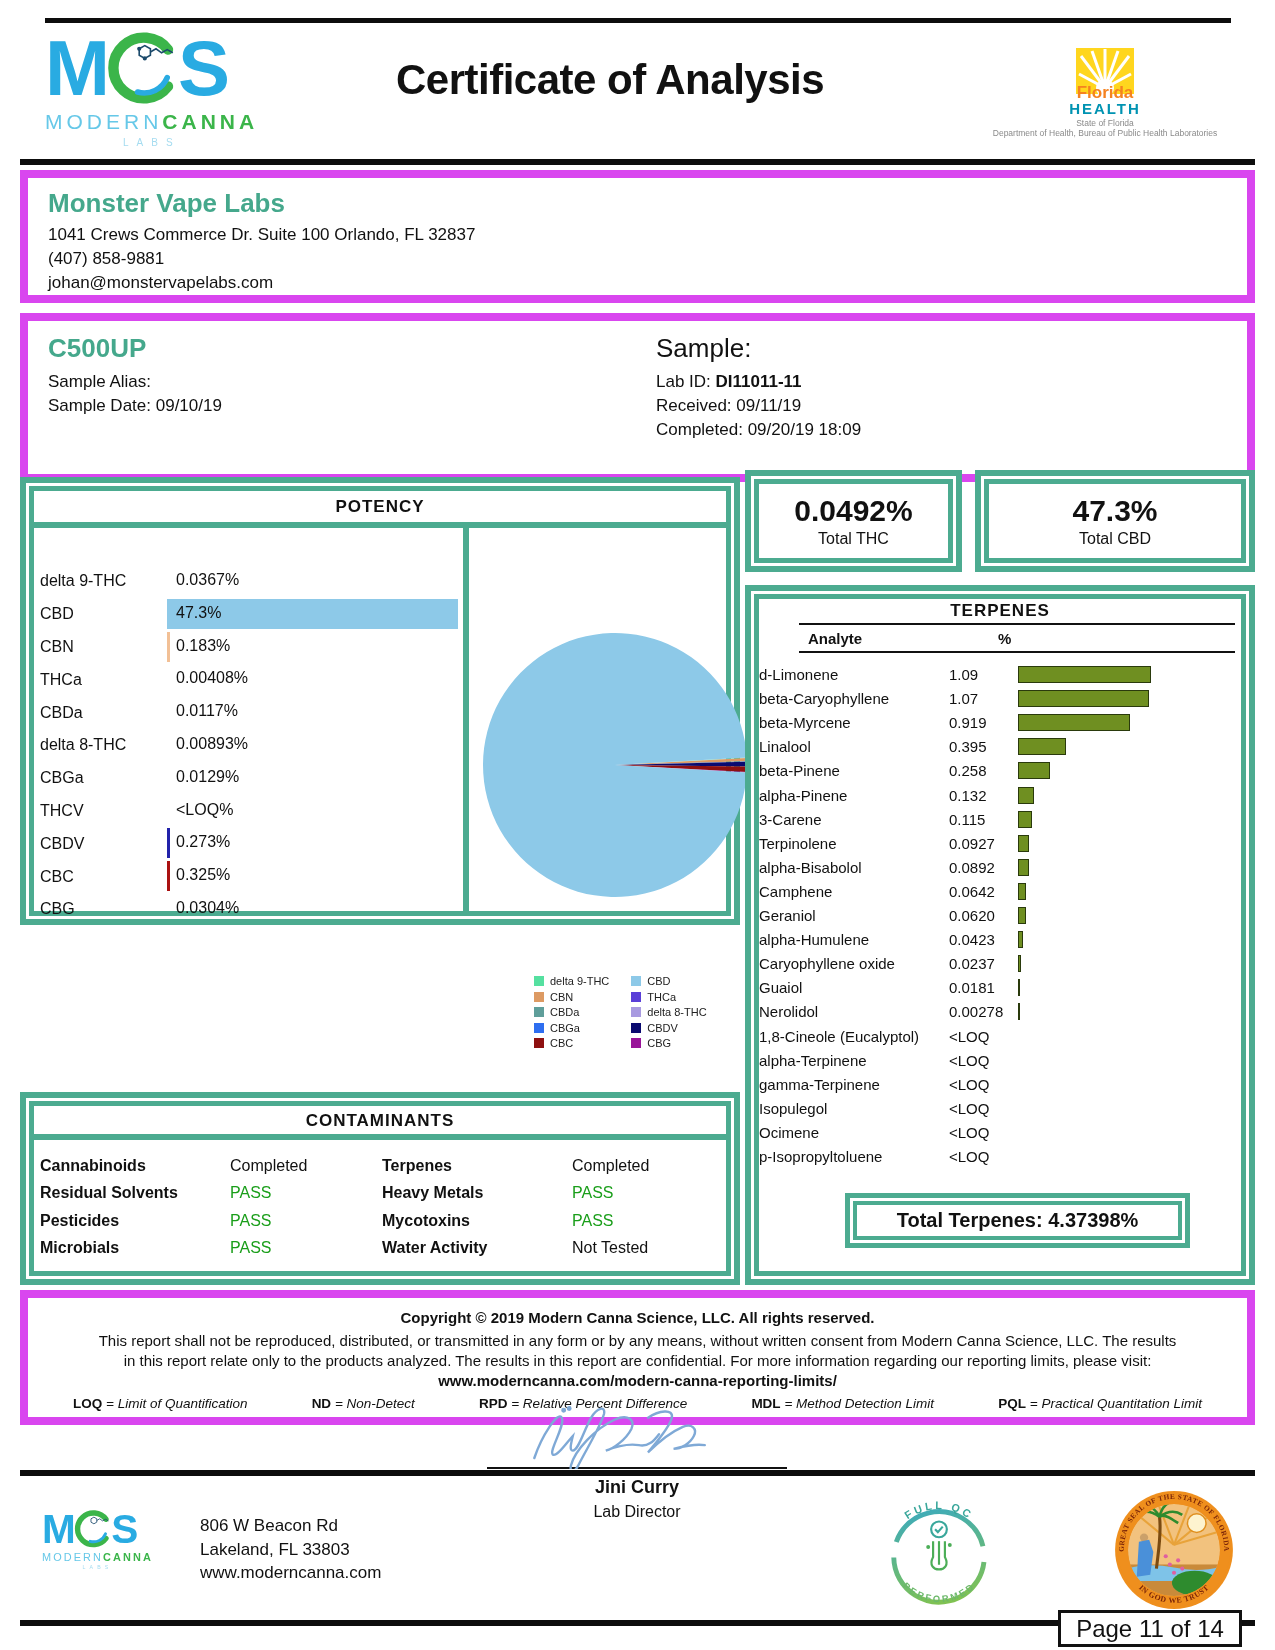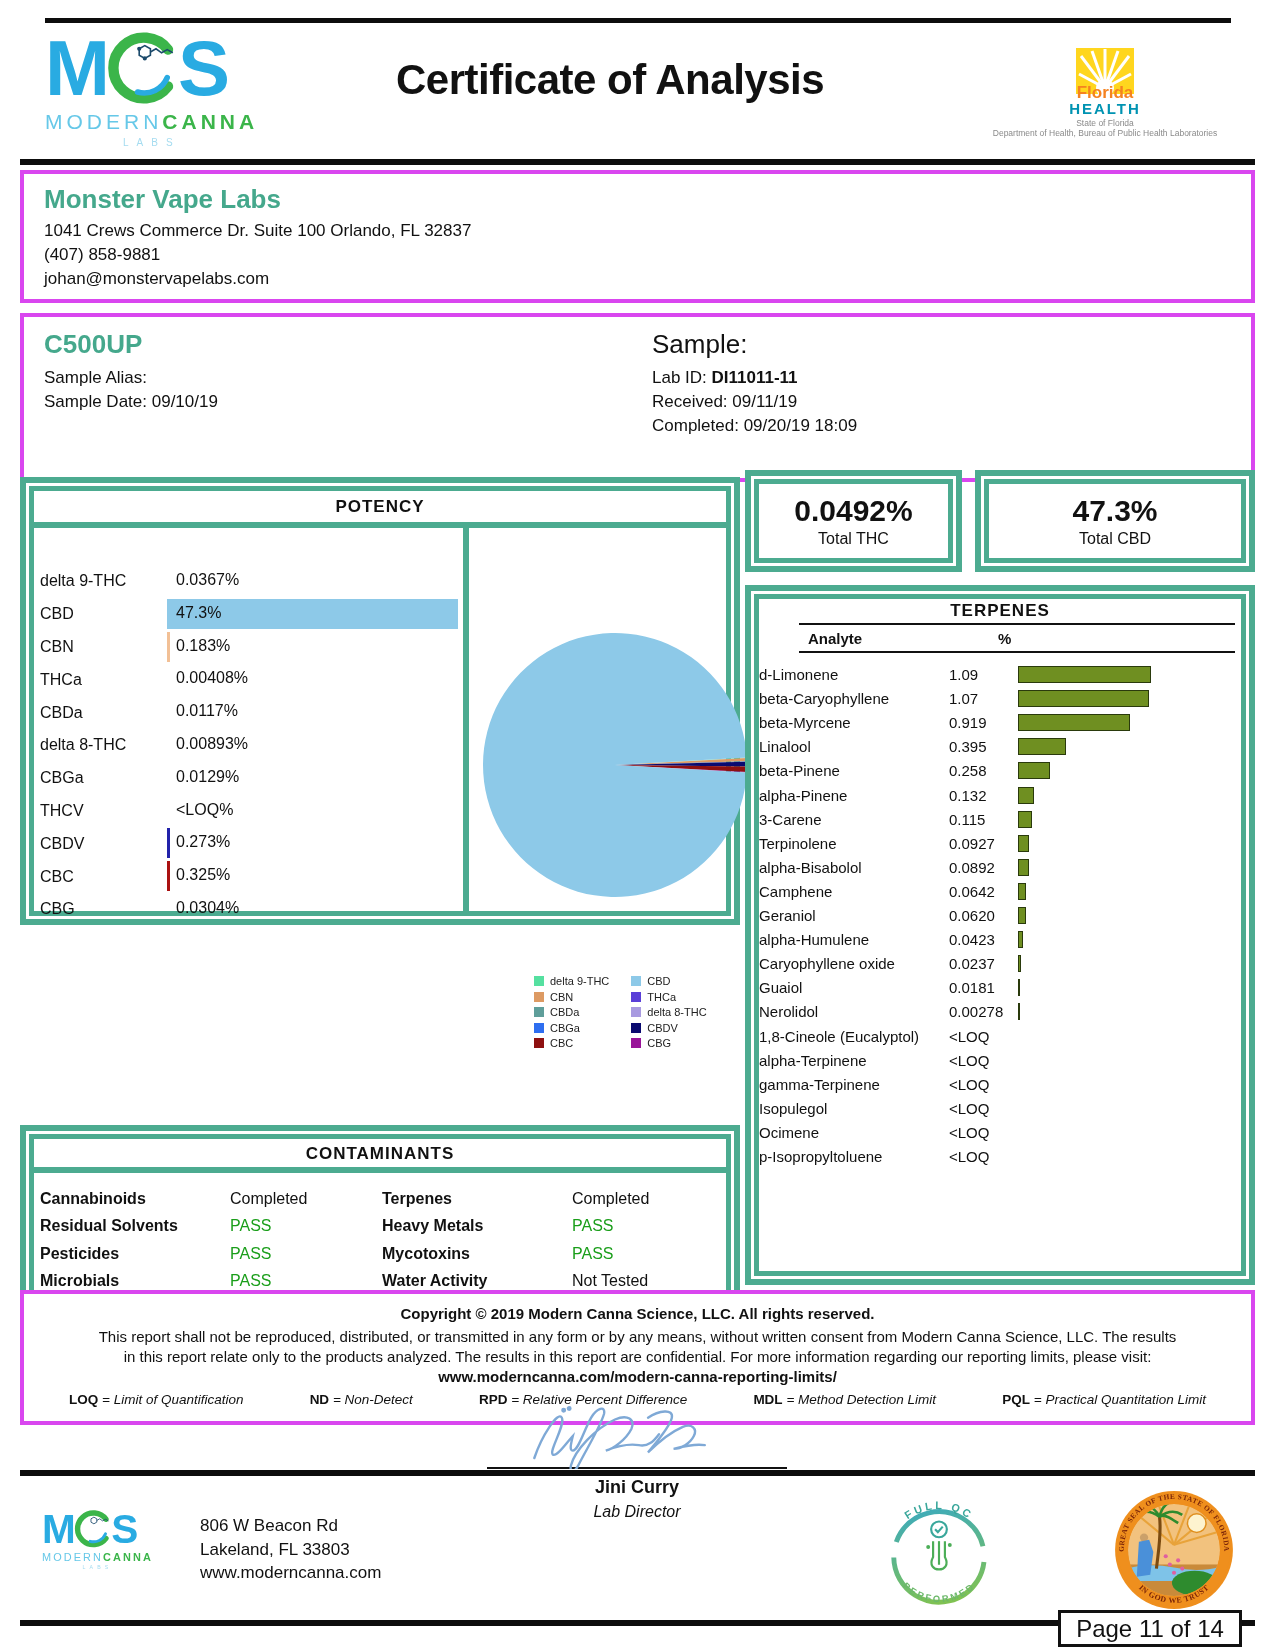--- a/index.html
+++ b/index.html
@@ -24,21 +24,21 @@
   .mcs-labs { font-size:10px; letter-spacing:8px; color:#a5dcf0; margin:3px 0 0 78px; }
   #mcs-footer { left:42px; top:1508px; transform:scale(0.52); transform-origin:top left; }
 
   .fl-logo { left:965px; top:48px; width:280px; text-align:center; }
   .fl-name { color:#f58220; font-weight:bold; font-size:17px; margin-top:-13px; line-height:16px; }
   .fl-health { color:#0093b2; font-weight:bold; font-size:15px; letter-spacing:2px; line-height:15px; }
   .fl-state { color:#8a8a8a; font-size:8.5px; margin-top:2px; }
   .fl-dept { color:#8a8a8a; font-size:8.5px; }
 
   
-  .sbox { position:absolute; border:4px solid #d946ef; background:#fff; }
+  .sbox { position:absolute; border:8px solid #d946ef; background:#fff; }
   .dbox { position:absolute; border:6px solid #4cab90; background:#fff; }
   .dbox-inner { position:absolute; inset:3px; border:5px solid #4cab90; }
 
   #client-box { left:20px; top:170px; width:1235px; height:133px; padding:10px 20px; }
   .client-name { color:#45a88c; font-size:26px; font-weight:bold; margin-bottom:4px; }
   .info-line { font-size:17px; line-height:24px; }
 
   #sample-box { left:20px; top:313px; width:1235px; height:169px; padding:12px 20px; }
   .sample-product { color:#45a88c; font-size:26px; font-weight:bold; margin-bottom:6px; }
   .sample-col-right { position:absolute; left:628px; top:12px; }
@@ -78,21 +78,21 @@
   .t-head .th-analyte { width:190px; }
   #terp-rows { margin-top:6px; }
   .t-row { display:flex; align-items:flex-end; height:24.1px; }
   .t-name { width:190px; font-size:15px; }
   .t-val { width:69px; font-size:15px; }
   .t-bar { height:17px; background:#6f8f21; border:1px solid #2a3a0c; }
   #terp-total-box { left:86px; top:594px; width:345px; height:55px; border-width:5px; }
   #terp-total-box .dbox-inner { border-width:4px; display:flex; align-items:center; justify-content:center; font-size:20px; font-weight:bold; }
 
   
-  #cont-box { left:20px; top:1092px; width:720px; height:193px;margin-top:33px; }
+  #cont-box { left:20px; top:1092px; width:720px; height:193px; }
   .cont-title { text-align:center; font-weight:bold; font-size:17px; letter-spacing:1px; margin-top:5px; height:20px; }
   .cont-rule { height:6px; background:#4cab90; margin-top:3px; }
   #cont-grid { display:grid; grid-template-columns:190px 152px 190px 1fr; grid-auto-rows:27.5px; align-items:center; margin:12px 0 0 6px; }
   .c-label { font-weight:bold; font-size:16px; }
   .c-status { font-size:16px; }
   .c-status.pass { color:#1a9e1a; }
 
   
   #copy-box { left:20px; top:1290px; width:1235px; height:135px; padding-top:11px; text-align:center; }
   .copy-line1 { font-weight:bold; font-size:15px; }
@@ -101,21 +101,21 @@
   .ab-abbr { font-weight:bold; }
   .ab-def { font-style:italic; }
 
   
   #rule-foot1 { left:20px; top:1470px; width:1235px; height:6px; }
   #rule-foot2 { left:20px; top:1620px; width:1235px; height:6px; z-index:1; }
   .footer-address { left:200px; top:1514px; font-size:17px; line-height:23.5px; }
   .sig-block { left:487px; top:1403px; width:300px; text-align:center; }
   .sig-line { height:2px; background:#111; margin-top:-6px; }
   .sig-name { font-size:18px; font-weight:bold; margin-top:8px; }
-  .sig-title { font-size:16px; font-style:italic; margin-top:5px; }
+  .sig-title { font-size:16px; margin-top:5px; }
   #qc-seal { left:880px; top:1486px; }
   #fl-seal { left:1112px; top:1488px; }
   #page-num-box { left:1058px; top:1610px; width:184px; height:37px; border:3px solid #111; background:#fff; z-index:2; display:flex; align-items:center; justify-content:center; font-size:24px; }
 </style>
 </head>
 <body>
 
 <div class="page">
 
   <div class="hr-black" id="rule-top1"></div>
@@ -440,20 +440,25 @@
           </div>
           <div class="t-row">
             <span class="t-name">Ocimene</span>
             <span class="t-val">&lt;LOQ</span>
           </div>
           <div class="t-row">
             <span class="t-name">p-Isopropyltoluene</span>
             <span class="t-val">&lt;LOQ</span>
           </div>
         </div>
+      <div class="dbox" id="terp-total-box">
+        <div class="dbox-inner">
+          <span>Total Terpenes: 4.37398%</span>
+        </div>
+      </div>
     </div>
   </div>
 
   <div class="dbox" id="cont-box">
     <div class="dbox-inner">
       <div class="cont-title">CONTAMINANTS</div>
       <div class="cont-rule"></div>
       <div id="cont-grid">
           <div class="c-label">Cannabinoids</div>
           <div class="c-status">Completed</div>

